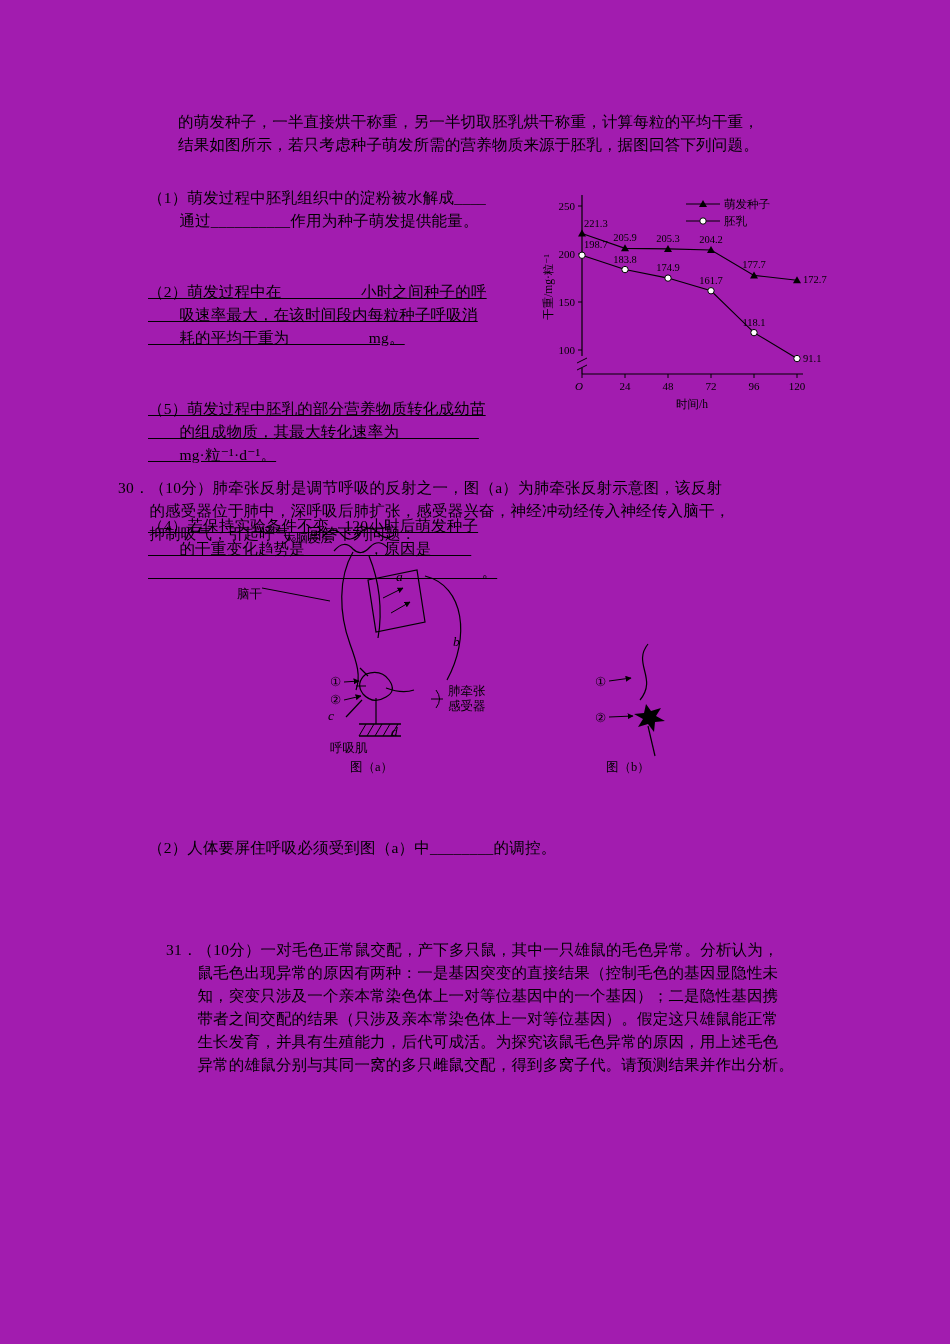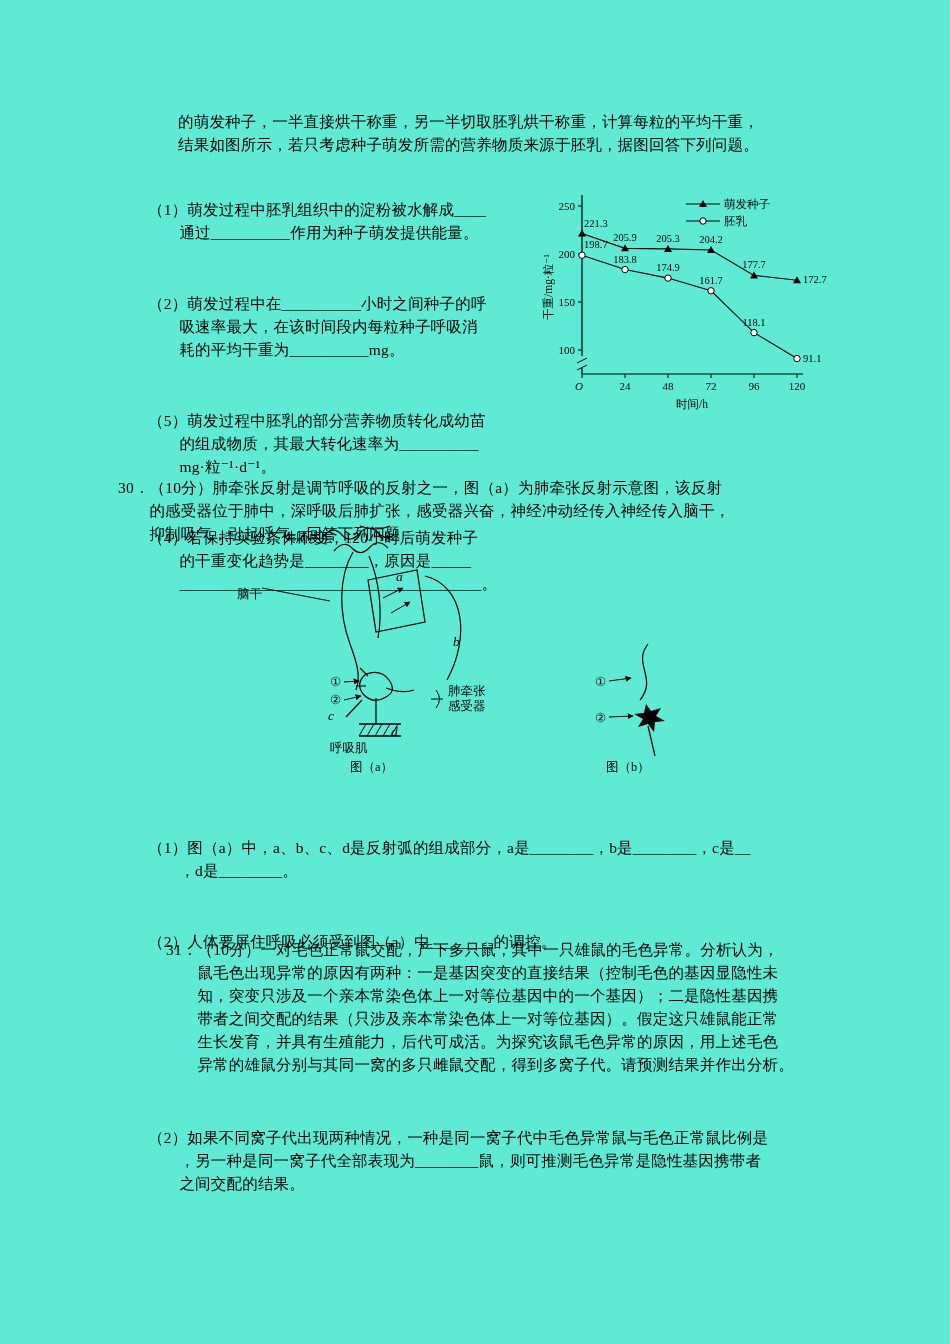--- a/index.html
+++ b/index.html
@@ -1,38 +1,38 @@
 <!DOCTYPE html>
 <html><head>
 <meta charset="utf-8">
 <style>
   html,body{margin:0;padding:0;background:#ffffff;}
   .page{
-    position:relative;width:950px;height:1344px;background:#5eead4;
+    position:relative;width:950px;height:1344px;background:#a21caf;
     font-family:"Liberation Serif","DejaVu Serif",serif;color:#000;overflow:hidden;
   }
   .t{
     position:absolute;white-space:pre-wrap;font-size:15.5px;line-height:23px;
     letter-spacing:0.2px;
   }
   .items > div{white-space:pre-wrap;}
-  .items > div + div{margin-top:0px;}
+  .items > div + div{margin-top:0px;text-decoration:underline;}
   #q31-items > div + div, #q30-items > div + div, #q29-items > div + div{margin-top:2px;}
   svg text{font-family:"Liberation Serif","DejaVu Serif",serif;}
   .lbl-letter{font-style:italic;}
 </style>
 </head>
 <body>
 
 <div class="page">
 
   <div class="t" id="intro" style="left:178px;top:110px;width:672px;">的萌发种子，一半直接烘干称重，另一半切取胚乳烘干称重，计算每粒的平均干重，
 结果如图所示，若只考虑种子萌发所需的营养物质来源于胚乳，据图回答下列问题。</div>
 
-  <div class="t items" id="q29-items" style="left:148px;top:152px;width:412px;">
+  <div class="t items" id="q29-items" style="left:148px;top:140px;width:412px;">
     <div>（1）萌发过程中胚乳组织中的淀粉被水解成____
 　　通过__________作用为种子萌发提供能量。</div>
     <div>（2）萌发过程中在__________小时之间种子的呼
 　　吸速率最大，在该时间段内每粒种子呼吸消
 　　耗的平均干重为__________mg。</div>
     <div>（5）萌发过程中胚乳的部分营养物质转化成幼苗
 　　的组成物质，其最大转化速率为__________
 　　mg·粒⁻¹·d⁻¹。</div>
     <div>（4）若保持实验条件不变，120小时后萌发种子
 　　的干重变化趋势是________，原因是_____
@@ -167,31 +167,26 @@
       <path d="M436,186 l5,7 l10,-3 l-5,8 l9,5 l-10,1 l-1,10 l-6,-8 l-10,3 l5,-8 l-9,-5 l10,-1 Z" fill="#000" stroke="none"></path>
       <path d="M438,208 L445,238"></path>
     </g>
 
     <text x="385" y="168" font-size="12.5">①</text>
     <text x="385" y="204" font-size="12.5">②</text>
     <text x="396" y="253" font-size="12.5">图（b）</text>
   </svg>
 
   <div class="t items" id="q30-items" style="left:148px;top:790px;width:702px;">
-    <div>（1）图（a）中，a、b、c、d是反射弧的组成部分，a是________，b是________，c是__
-　　，d是________。</div>
     <div>（2）人体要屏住呼吸必须受到图（a）中________的调控。</div>
   </div>
 
   <div class="t" id="q31-stem" style="left:118px;top:938px;width:724px;margin-left:48px;">31．（10分）一对毛色正常鼠交配，产下多只鼠，其中一只雄鼠的毛色异常。分析认为，
 　　鼠毛色出现异常的原因有两种：一是基因突变的直接结果（控制毛色的基因显隐性未
 　　知，突变只涉及一个亲本常染色体上一对等位基因中的一个基因）；二是隐性基因携
 　　带者之间交配的结果（只涉及亲本常染色体上一对等位基因）。假定这只雄鼠能正常
 　　生长发育，并具有生殖能力，后代可成活。为探究该鼠毛色异常的原因，用上述毛色
 　　异常的雄鼠分别与其同一窝的多只雌鼠交配，得到多窝子代。请预测结果并作出分析。</div>
 
   <div class="t items" id="q31-items" style="left:148px;top:1080px;width:702px;">
-    <div>（2）如果不同窝子代出现两种情况，一种是同一窝子代中毛色异常鼠与毛色正常鼠比例是
-　　，另一种是同一窝子代全部表现为________鼠，则可推测毛色异常是隐性基因携带者
-　　之间交配的结果。</div>
   </div>
 
 </div>
 
 </body></html>

